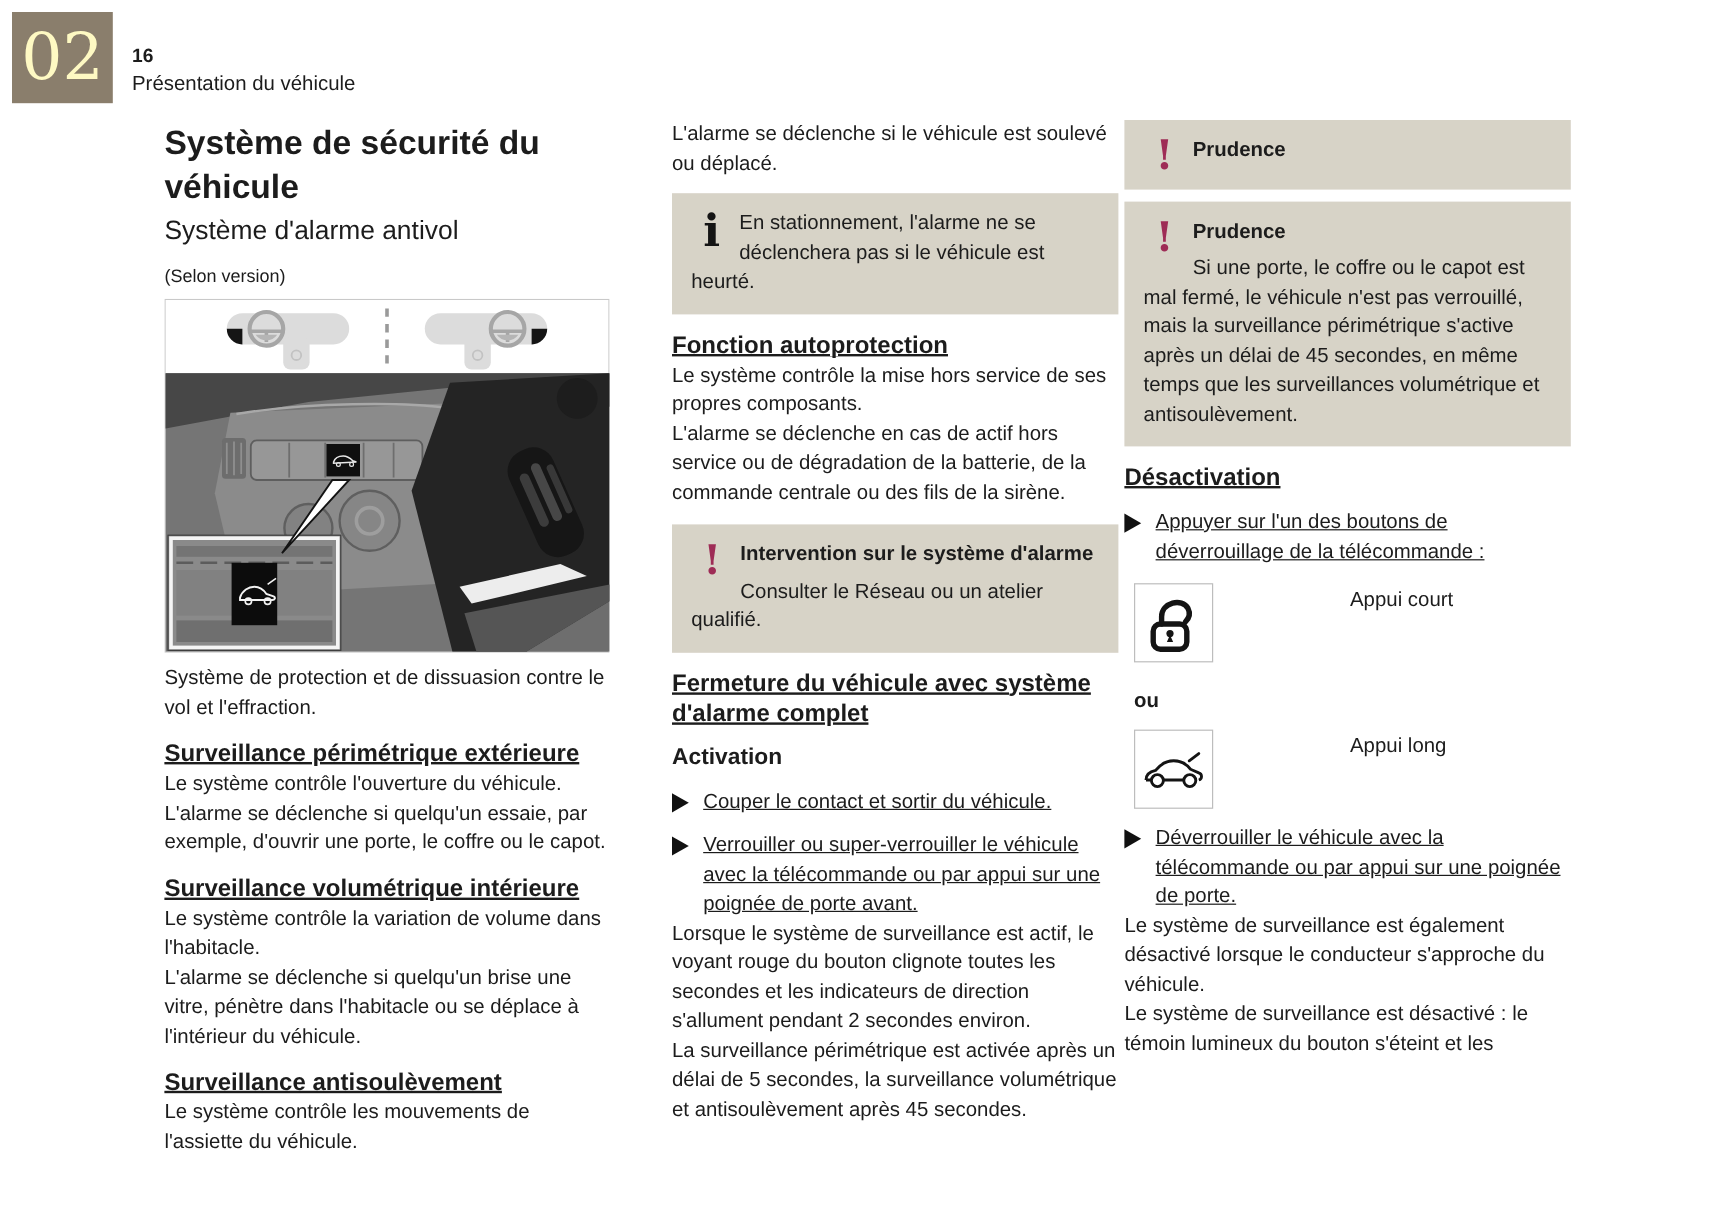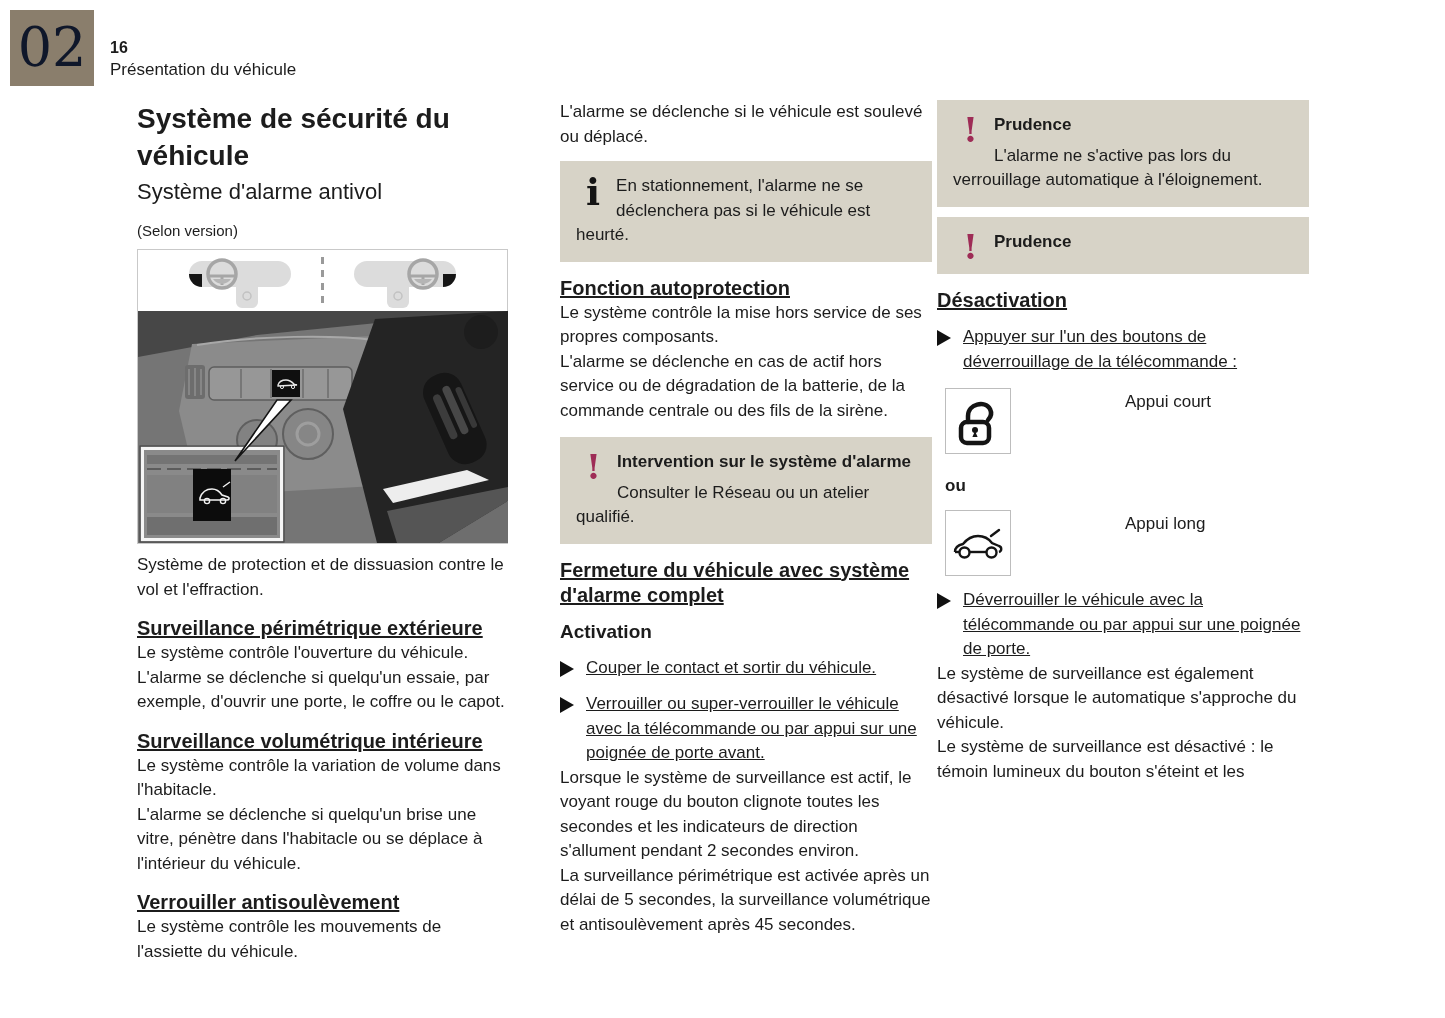--- a/index.html
+++ b/index.html
@@ -1,21 +1,21 @@
 <!DOCTYPE html>
 <html><head>
 <meta charset="utf-8">
 <style>
   html,body{margin:0;padding:0;background:#ffffff;}
   .page{position:relative;width:1445px;height:1018px;background:#fff;overflow:hidden;
         font-family:"Liberation Sans",sans-serif;color:#1c1c1c;}
   
   .chapter-box{position:absolute;left:10px;top:10px;width:84px;height:76px;background:#8a7e6c;
         display:flex;align-items:center;justify-content:center;}
-  .chapter-box .num{font-family:"DejaVu Serif",serif;font-size:54px;color:#0f172a;line-height:1;}
+  .chapter-box .num{font-family:"DejaVu Serif",serif;font-size:54px;color:#fef9c3;line-height:1;}
   .runhead{position:absolute;left:110px;top:38px;}
   .runhead .pgnum{font-size:16px;font-weight:700;line-height:20px;}
   .runhead .sect{font-size:17px;line-height:24px;}
 
   .col{position:absolute;top:100px;width:372px;}
   .col-left{left:137px;}
   .col-mid{left:560px;}
   .col-right{left:937px;}
 
   h1.title{font-size:28px;line-height:37px;font-weight:700;margin:0;}
@@ -141,21 +141,21 @@
     <p class="caption">Système de protection et de dissuasion contre le vol et l'effraction.</p>
 
     <h3 class="hd">Surveillance périmétrique extérieure</h3>
     <p class="body mt6">Le système contrôle l'ouverture du véhicule.</p>
     <p class="body">L'alarme se déclenche si quelqu'un essaie, par exemple, d'ouvrir une porte, le coffre ou le capot.</p>
 
     <h3 class="hd">Surveillance volumétrique intérieure</h3>
     <p class="body mt6">Le système contrôle la variation de volume dans l'habitacle.</p>
     <p class="body">L'alarme se déclenche si quelqu'un brise une vitre, pénètre dans l'habitacle ou se déplace à l'intérieur du véhicule.</p>
 
-    <h3 class="hd">Verrouiller antisoulèvement</h3>
+    <h3 class="hd">Surveillance antisoulèvement</h3>
     <p class="body mt6">Le système contrôle les mouvements de l'assiette du véhicule.</p>
   </div>
 
   <div class="col col-mid">
     <p class="body">L'alarme se déclenche si le véhicule est soulevé ou déplacé.</p>
 
     <div class="note mt12">
       <span class="float-icon glyph-i">i</span>
       <p>En stationnement, l'alarme ne se déclenchera pas si le véhicule est heurté.</p>
     </div>
@@ -183,26 +183,26 @@
     </div>
 
     <p class="body mt14">Lorsque le système de surveillance est actif, le voyant rouge du bouton clignote toutes les secondes et les indicateurs de direction s'allument pendant 2 secondes environ.</p>
     <p class="body">La surveillance périmétrique est activée après un délai de 5 secondes, la surveillance volumétrique et antisoulèvement après 45 secondes.</p>
   </div>
 
   <div class="col col-right">
     <div class="note">
       <span class="float-icon glyph-excl">!</span>
       <p class="ntitle">Prudence</p>
-      <p>L'alarme ne s'active pas lors du verrouillage automatique à l'éloignement.</p>
     </div>
 
     <div class="note mt10">
       <span class="float-icon glyph-excl">!</span>
       <p class="ntitle">Prudence</p>
+      <p>Si une porte, le coffre ou le capot est mal fermé, le véhicule n'est pas verrouillé, mais la surveillance périmétrique s'active après un délai de 45 secondes, en même temps que les surveillances volumétrique et antisoulèvement.</p>
     </div>
 
     <h3 class="hd">Désactivation</h3>
 
     <div class="bullet">
       <span class="tri"></span>
       <p>Appuyer sur l'un des boutons de déverrouillage de la télécommande :</p>
     </div>
 
     <div class="option">
@@ -231,17 +231,17 @@
         </svg>
       </span>
       <span class="opt-label">Appui long</span>
     </div>
 
     <div class="bullet mt14" style="">
       <span class="tri"></span>
       <p>Déverrouiller le véhicule avec la télécommande ou par appui sur une poignée de porte.</p>
     </div>
 
-    <p class="body mt14">Le système de surveillance est également désactivé lorsque le automatique s'approche du véhicule.</p>
+    <p class="body mt14">Le système de surveillance est également désactivé lorsque le conducteur s'approche du véhicule.</p>
     <p class="body">Le système de surveillance est désactivé : le témoin lumineux du bouton s'éteint et les</p>
   </div>
 
 </div>
 
 </body></html>

